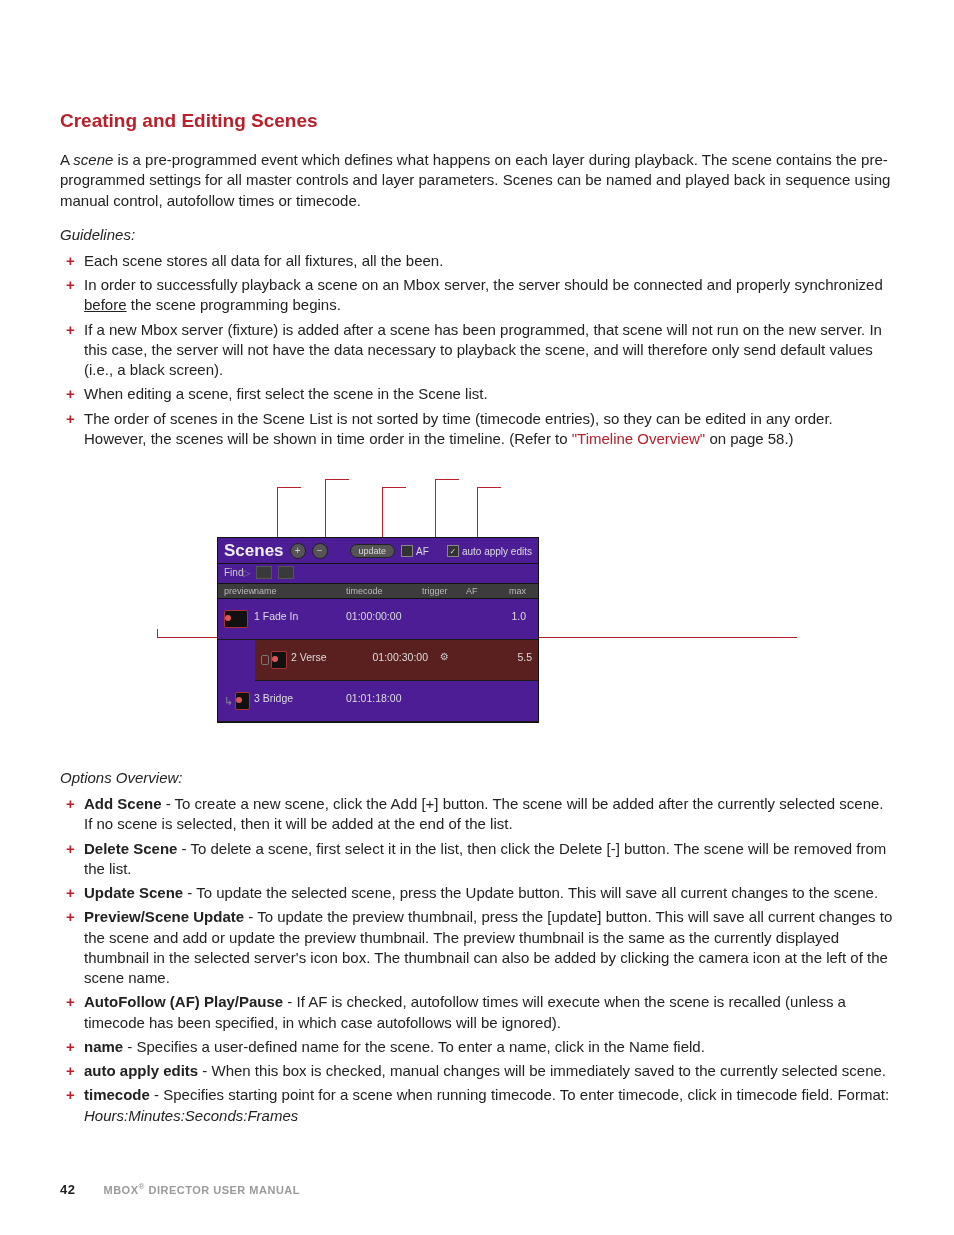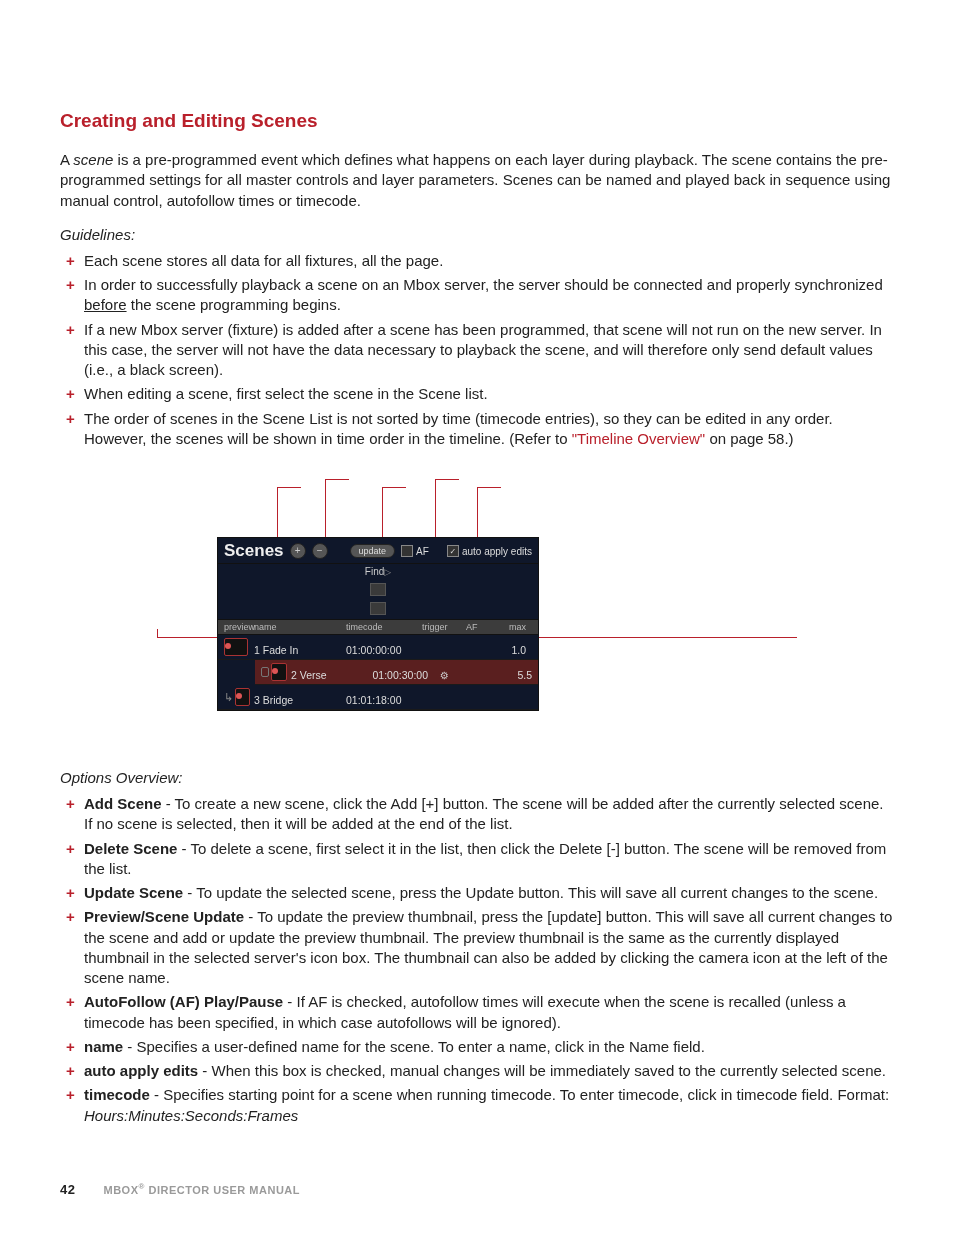--- a/index.html
+++ b/index.html
@@ -44,21 +44,21 @@
     height: 240px;
   }
   .cline { position: absolute; background: #b9202b; }
   .v { width: 1px; }
   .h { height: 1px; }
 
   .panel {
     position: absolute;
     left: 60px; top: 58px;
     width: 320px;
-    background: #0f172a;
+    background: #4c1d95;
     color: #ddd;
     font-size: 11px;
     border: 1px solid #111;
   }
   .panel-header {
     display: flex; align-items: center; gap: 6px;
     padding: 3px 6px 2px 6px;
     border-bottom: 1px solid #111;
   }
   .panel-title { font-size: 17px; font-weight: bold; color: #eee; flex: 0 0 auto; }
@@ -74,41 +74,40 @@
   }
   .chk { display: inline-flex; align-items: center; gap: 3px; font-size: 10px; color: #ddd; }
   .chk .box {
     width: 10px; height: 10px; border: 1px solid #888; background: #333;
     display: inline-flex; align-items: center; justify-content: center;
     font-size: 8px; color: #ddd;
   }
   .panel-find {
     display: flex; align-items: center; gap: 6px;
     padding: 2px 6px 4px 6px;
-    flex-direction: column;
   }
   .find-label { font-size: 10px; color: #ccc; }
   .tri { color: #888; font-size: 9px; }
   .mini-icon {
     width: 14px; height: 11px; border: 1px solid #555; background: #3a3a3a;
   }
   .col-head {
     display: flex; padding: 2px 6px; background: #3c3c3c;
     border-top: 1px solid #111; border-bottom: 1px solid #111;
     font-size: 9px; color: #bbb;
   }
   .col-head span, .row span { display: inline-block; }
   .c-prev { width: 30px; }
   .c-name { width: 92px; }
   .c-tc   { width: 76px; }
   .c-trig { width: 44px; }
   .c-af   { width: 30px; }
   .c-max  { width: 30px; text-align: right; }
   .row {
-    display: flex; align-items: flex-end; padding: 3px 6px;
+    display: flex; align-items: flex-start; padding: 11px 6px;
     border-bottom: 1px solid #1a1a1a;
     font-size: 10.5px; color: #ddd;
   }
   .row.sel { background: #5a1f1f; margin-left: 37px; }
   .thumb {
     width: 22px; height: 16px; background: #111;
     border: 1px solid #a33; border-radius: 2px;
     display: inline-flex; align-items: center; justify-content: center;
     margin-right: 4px;
   }
@@ -148,21 +147,21 @@
 
   <h2 class="section">Creating and Editing Scenes</h2>
 
   <p class="intro">
     A <span class="em">scene</span> is a pre-programmed event which defines what happens on each layer during playback. The scene contains the pre-programmed settings for all master controls and layer parameters. Scenes can be named and played back in sequence using manual control, autofollow times or timecode.
   </p>
 
   <p class="ital-head">Guidelines:</p>
 
   <ul class="plus">
-    <li>Each scene stores all data for all fixtures, all the page.</li>
+    <li>Each scene stores all data for all fixtures, all the been.</li>
     <li>In order to successfully playback a scene on an Mbox server, the server should be connected and properly synchronized <span class="under">before</span> the scene programming begins.</li>
     <li>If a new Mbox server (fixture) is added after a scene has been programmed, that scene will not run on the new server. In this case, the server will not have the data necessary to playback the scene, and will therefore only send default values (i.e., a black screen).</li>
     <li>When editing a scene, first select the scene in the Scene list.</li>
     <li>The order of scenes in the Scene List is not sorted by time (timecode entries), so they can be edited in any order. However, the scenes will be shown in time order in the timeline. (Refer to <span class="xref">"Timeline Overview"</span> <span>on page 58.)</span></li>
   </ul>
 
   <div class="panel-wrap">
 
     <div class="cline v" style="left:120px; top:8px; height:52px;"></div>
     <div class="cline h" style="left:120px; top:8px; width:24px;"></div>

